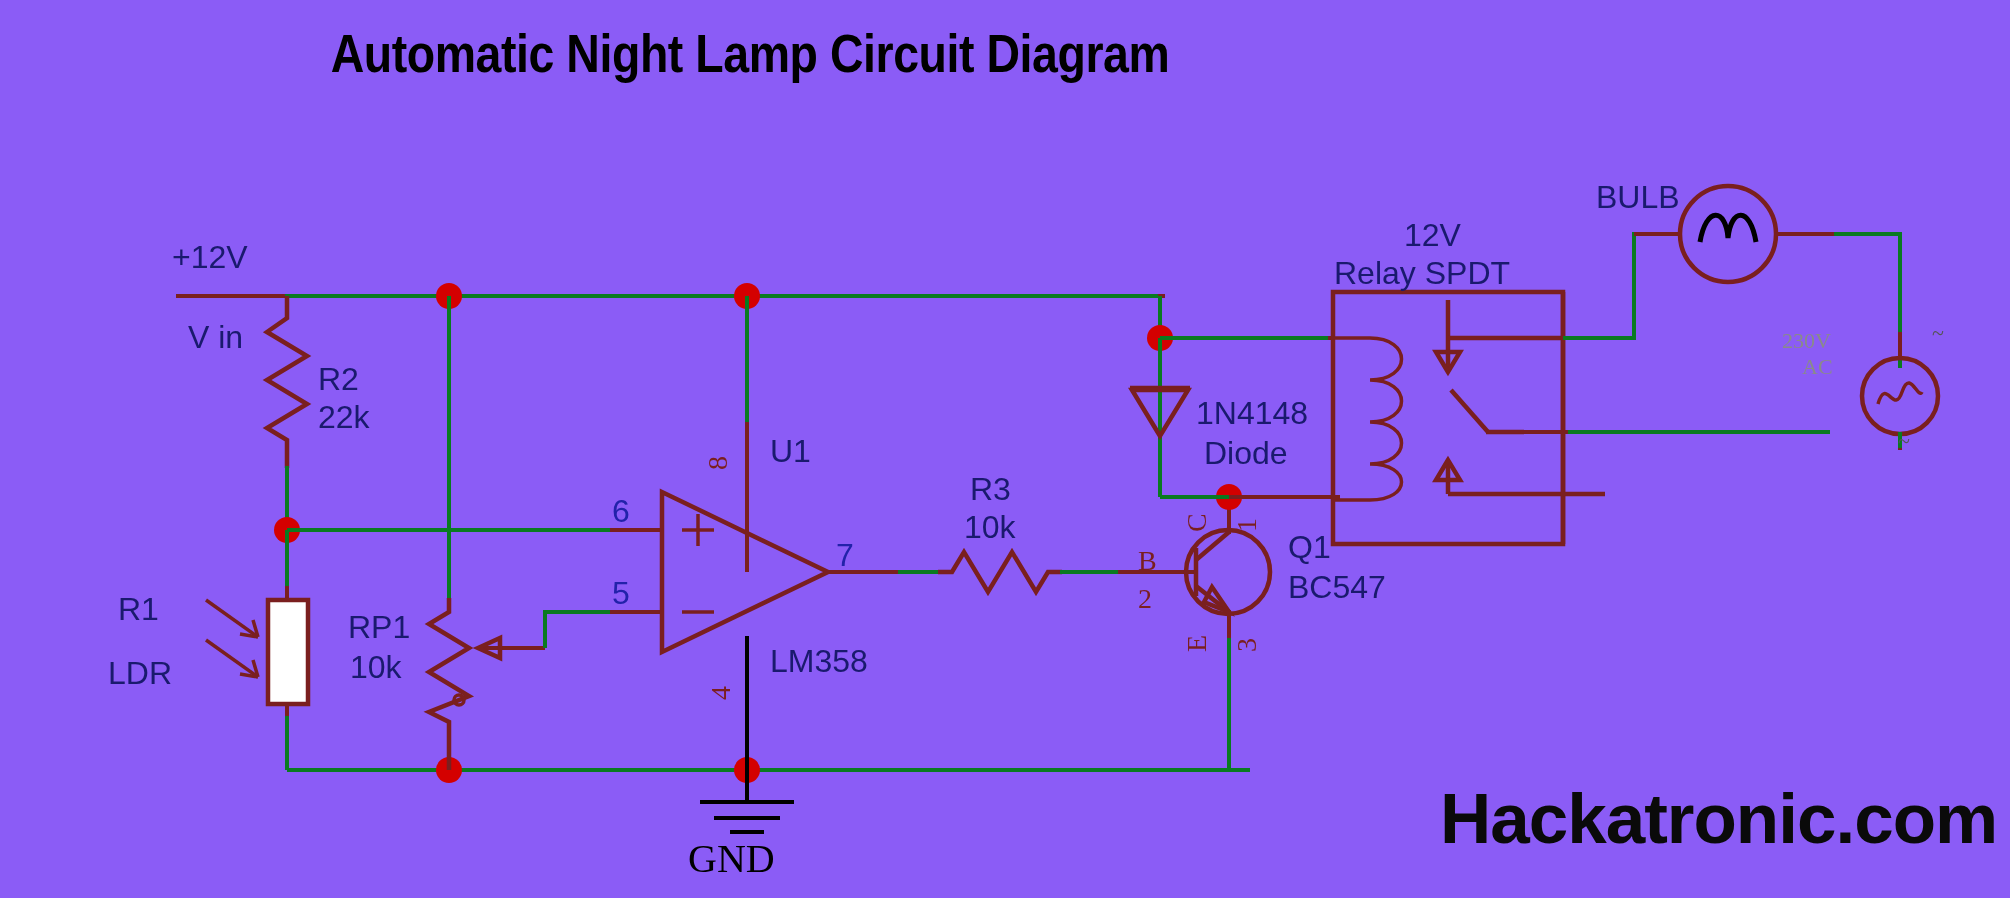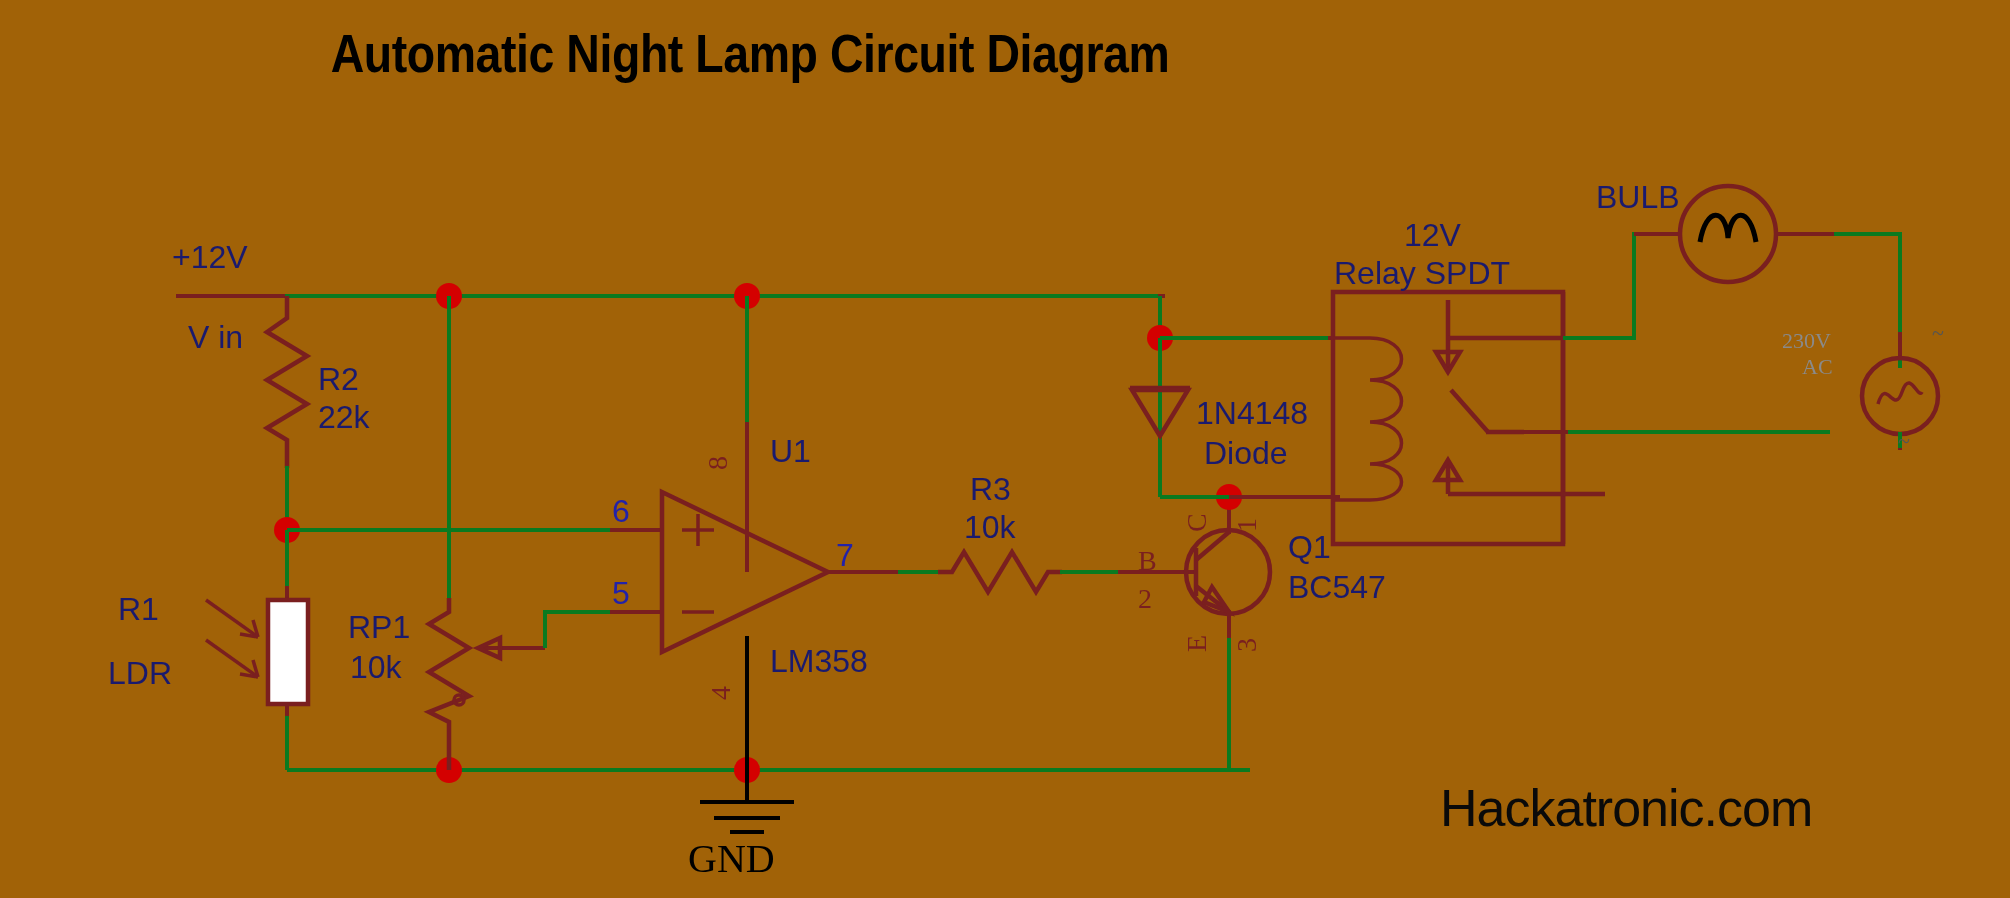--- a/index.html
+++ b/index.html
@@ -1,28 +1,28 @@
 <!DOCTYPE html>
 <html><head>
 <meta charset="utf-8">
 <style>
   html,body{margin:0;padding:0;background:#ffffff;}
   body{width:2010px;height:898px;overflow:hidden;
        font-family:"Liberation Sans",sans-serif;}
-  #root{position:relative;width:2010px;height:898px;background:#a16207;}
+  #root{position:relative;width:2010px;height:898px;background:#8b5cf6;}
   #title{
     position:absolute; left:0; top:22px; width:1500px;
     text-align:center; font-weight:bold; font-size:54px;
     letter-spacing:-0.5px; color:#000;
     font-family:"Liberation Sans Narrow","Liberation Sans",sans-serif;
     transform:scaleX(0.86); transform-origin:center top;
   }
   #watermark{
     position:absolute; left:1440px; top:778px; width:540px;
-    text-align:left; font-weight:normal; font-size:52px; color:#0a0a0a;
+    text-align:left; font-weight:bold; font-size:71px; color:#0a0a0a;
     font-family:"Liberation Sans",sans-serif;
     letter-spacing:-1px;
   }
   svg{position:absolute;left:0;top:0;}
   .wire-g{stroke:#0a7a20;stroke-width:4;fill:none;}
   .wire-r{stroke:#7a1f1f;stroke-width:4;fill:none;}
   .wire-k{stroke:#000000;stroke-width:4;fill:none;}
   .comp{stroke:#7a1f1f;stroke-width:4.5;fill:none;}
   .comp-thin{stroke:#7a1f1f;stroke-width:3.5;fill:none;}
   .comp-fill{stroke:#7a1f1f;stroke-width:4.5;fill:#ffffff;}

